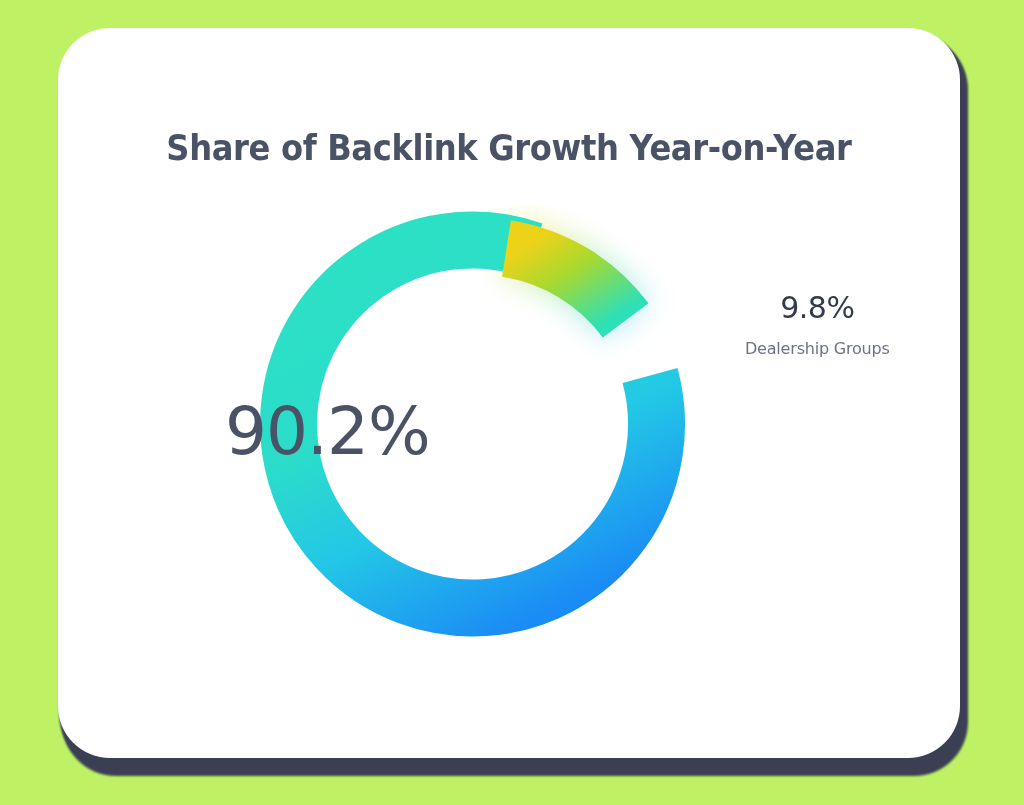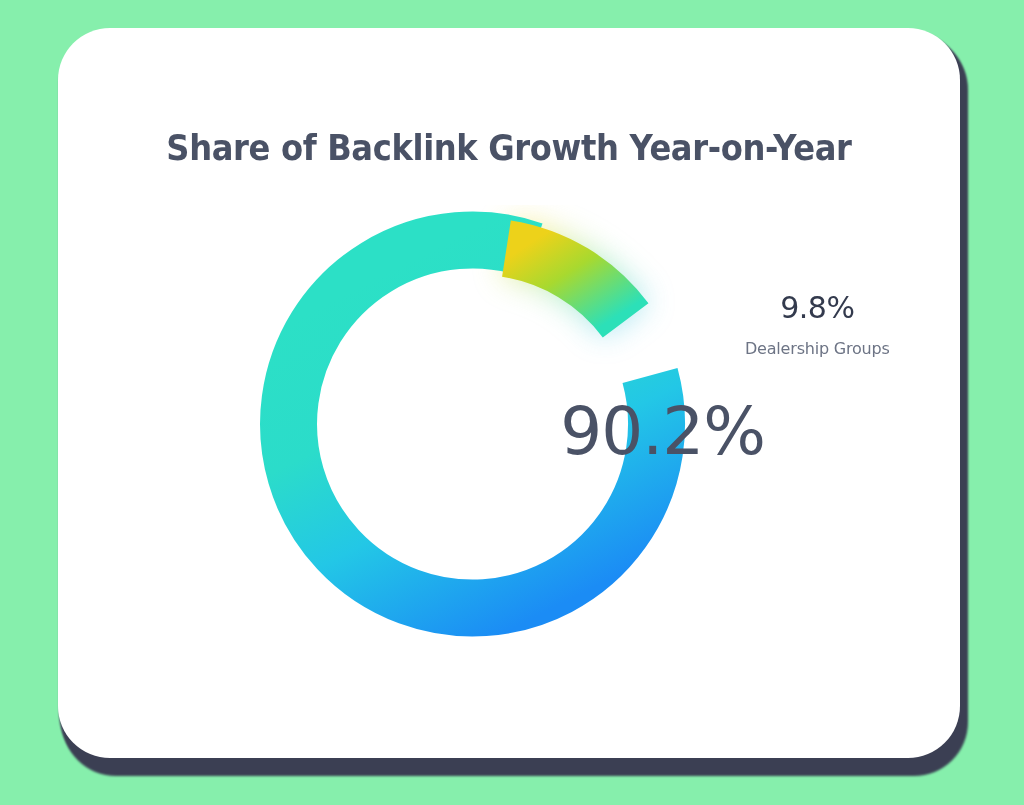--- a/index.html
+++ b/index.html
@@ -10,21 +10,21 @@
     height: 805px;
     background: #000000;
     overflow: hidden;
     font-family: "Liberation Sans", sans-serif;
   }
 
   #stage {
     position: relative;
     width: 1024px;
     height: 805px;
-    background: #86efac;
+    background: #bef264;
   }
 
   
   .card-shadow {
     position: absolute;
     left: 62px;
     top: 36px;
     width: 906px;
     height: 740px;
     border-radius: 54px;
@@ -92,21 +92,21 @@
 
   
   .center-block {
     position: absolute;
     left: 0;
     top: 0;
     width: 540px;
     height: 540px;
     display: flex;
     flex-direction: column;
-    align-items: flex-end;
+    align-items: flex-start;
     justify-content: center;
     pointer-events: none;
   }
   .center-value {
     font-family: "DejaVu Sans", sans-serif;
     font-size: 66px;
     font-weight: 500;
     color: #4a5266;
     line-height: 1;
     letter-spacing: -1px;

